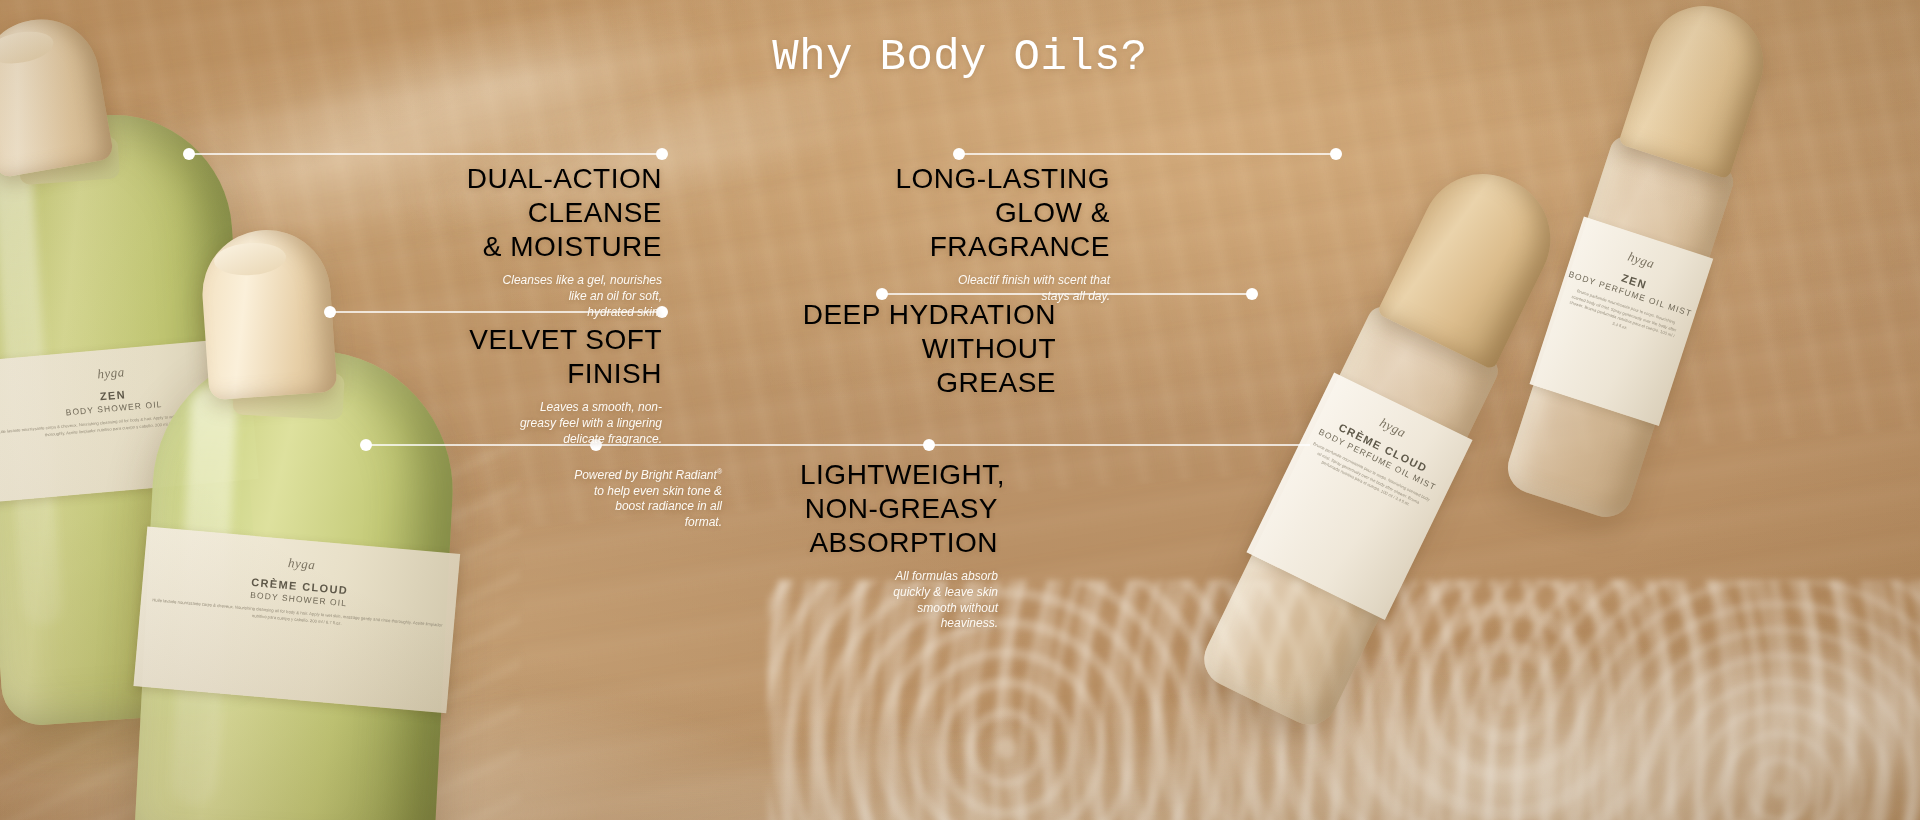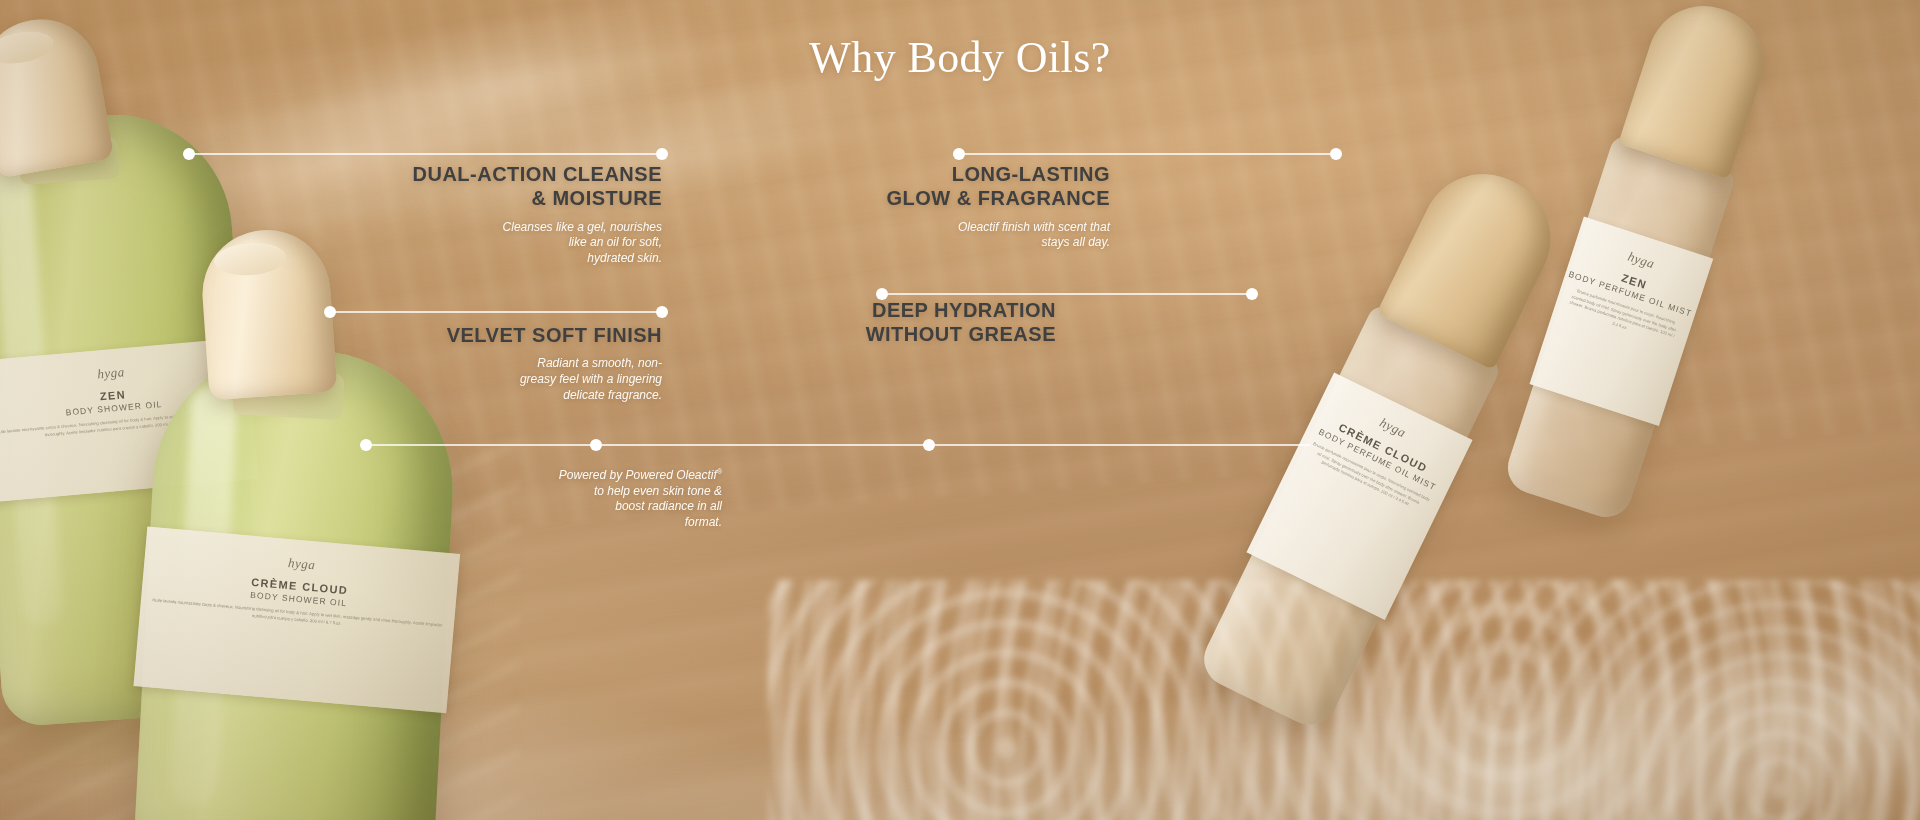--- a/index.html
+++ b/index.html
@@ -276,36 +276,36 @@
     padding:0 10px; text-align:center; opacity:.85;
   }
 
   
   .connectors{ position:absolute; inset:0; pointer-events:none; }
 
   
   .page-title{
     position:absolute; left:0; top:32px; width:1920px;
     text-align:center;
-    font-family:Liberation Serif, serif;
+    font-family:Liberation Mono, monospace;
     font-size:44px;
     font-weight:400;
     letter-spacing:.4px;
     color:#ffffff;
     text-shadow:0 1px 6px rgba(120,80,40,.28);
   }
 
   
   .feature{ position:absolute; }
   .feature h3{
-    font-size:20px;
-    font-weight:700;
+    font-size:28px;
+    font-weight:400;
     letter-spacing:.5px;
     line-height:1.22;
-    color:#404040;
+    color:#000000;
     text-transform:uppercase;
     text-shadow:0 1px 5px rgba(120,80,40,.30);
     white-space:pre-line;
   }
   .feature p{
     margin-top:9px;
     font-size:12px;
     font-style:italic;
     font-weight:400;
     line-height:1.30;
@@ -413,38 +413,47 @@
   <div class="feature align-right" style="left:362px; top:162px; width:300px;">
     <h3>DUAL-ACTION CLEANSE
 &amp; MOISTURE</h3>
     <p>Cleanses like a gel, nourishes
 like an oil for soft,
 hydrated skin.</p>
   </div>
 
   <div class="feature align-right" style="left:392px; top:323px; width:270px;">
     <h3>VELVET SOFT FINISH</h3>
-    <p>Radiant a smooth, non-
+    <p>Leaves a smooth, non-
 greasy feel with a lingering
 delicate fragrance.</p>
   </div>
 
   <div class="feature align-right" style="left:440px; top:458px; width:282px;">
-    <p><span>Powered by Powered Oleactif</span><sup>®</sup><span>
+    <p><span>Powered by Bright Radiant</span><sup>®</sup><span>
 to help even skin tone &amp;
 boost radiance in all
 format.</span></p>
   </div>
 
   <div class="feature align-right" style="left:830px; top:162px; width:280px;">
     <h3>LONG-LASTING
 GLOW &amp; FRAGRANCE</h3>
     <p>Oleactif finish with scent that
 stays all day.</p>
   </div>
 
   <div class="feature align-right" style="left:800px; top:298px; width:256px;">
     <h3>DEEP HYDRATION
 WITHOUT GREASE</h3>
   </div>
 
+  <div class="feature align-right" style="left:800px; top:458px; width:198px;">
+    <h3>LIGHTWEIGHT,
+NON-GREASY
+ABSORPTION</h3>
+    <p>All formulas absorb
+quickly &amp; leave skin
+smooth without
+heaviness.</p>
+  </div>
 
 </div>
 
 </body></html>

